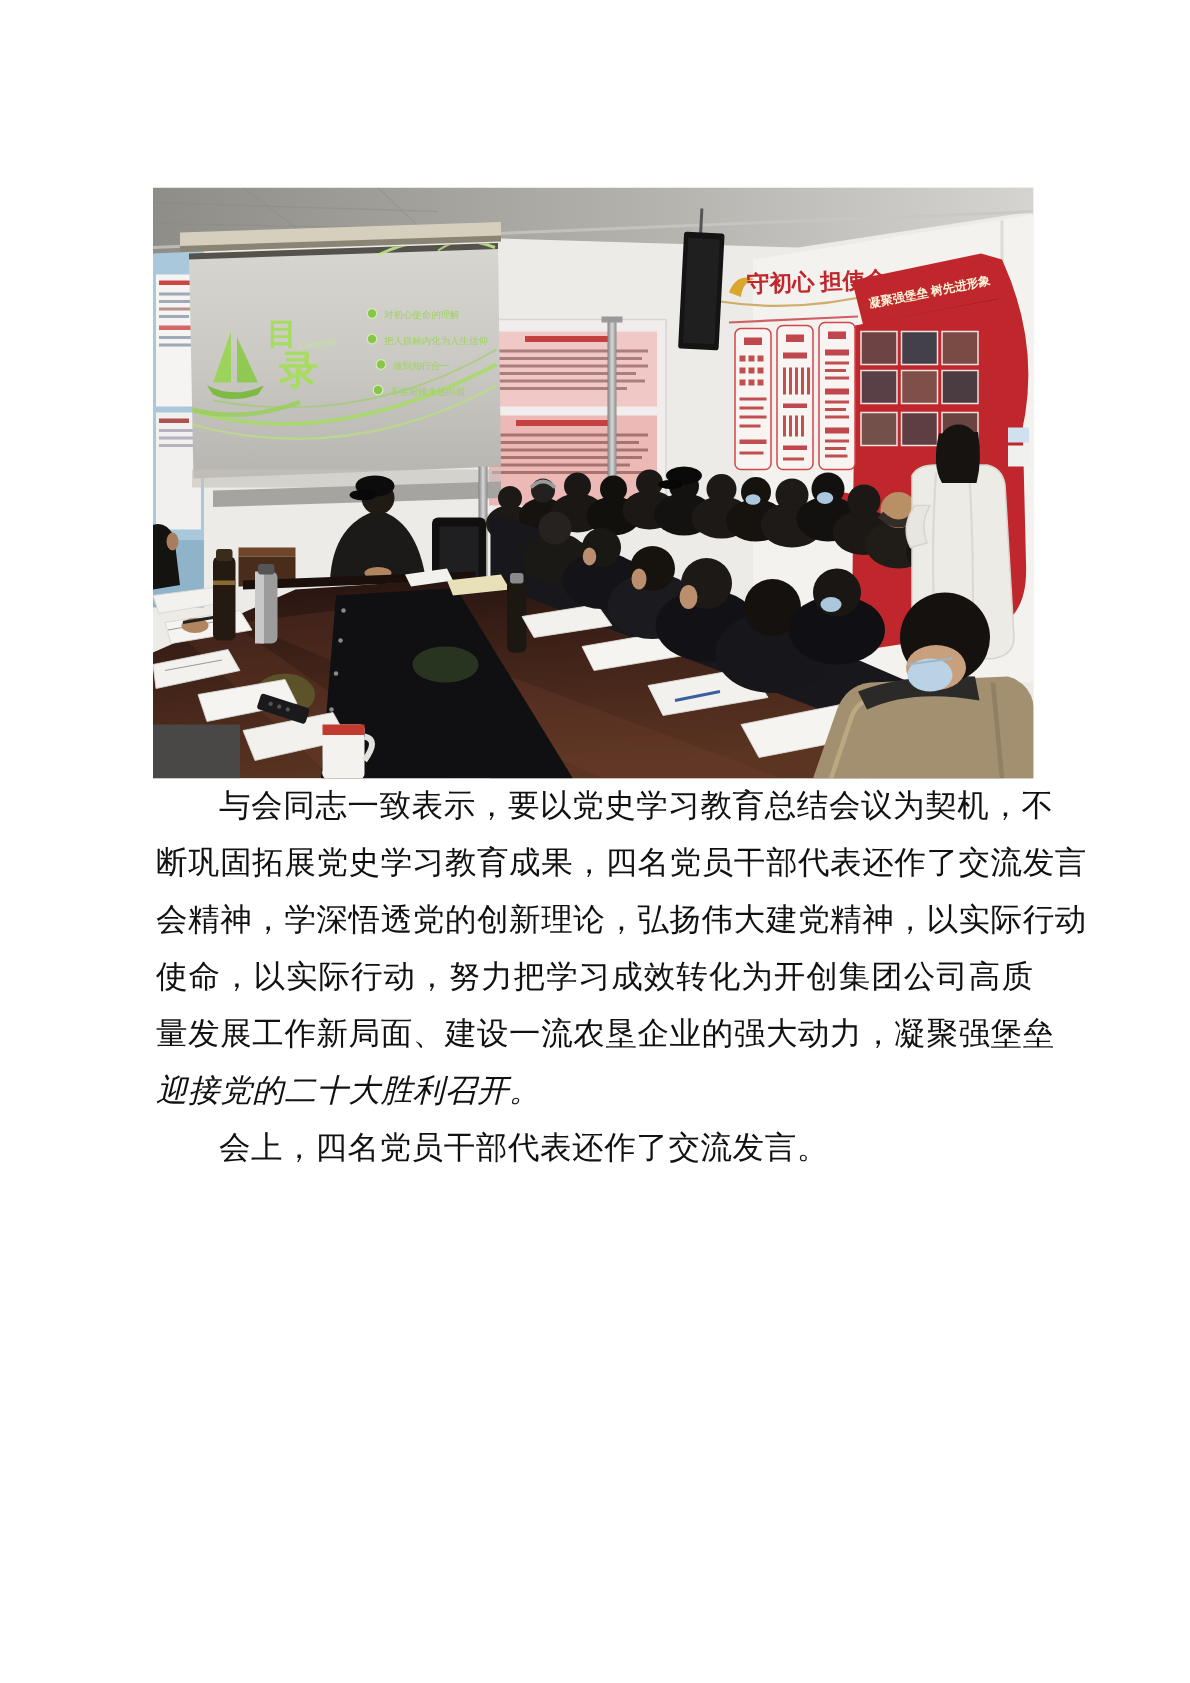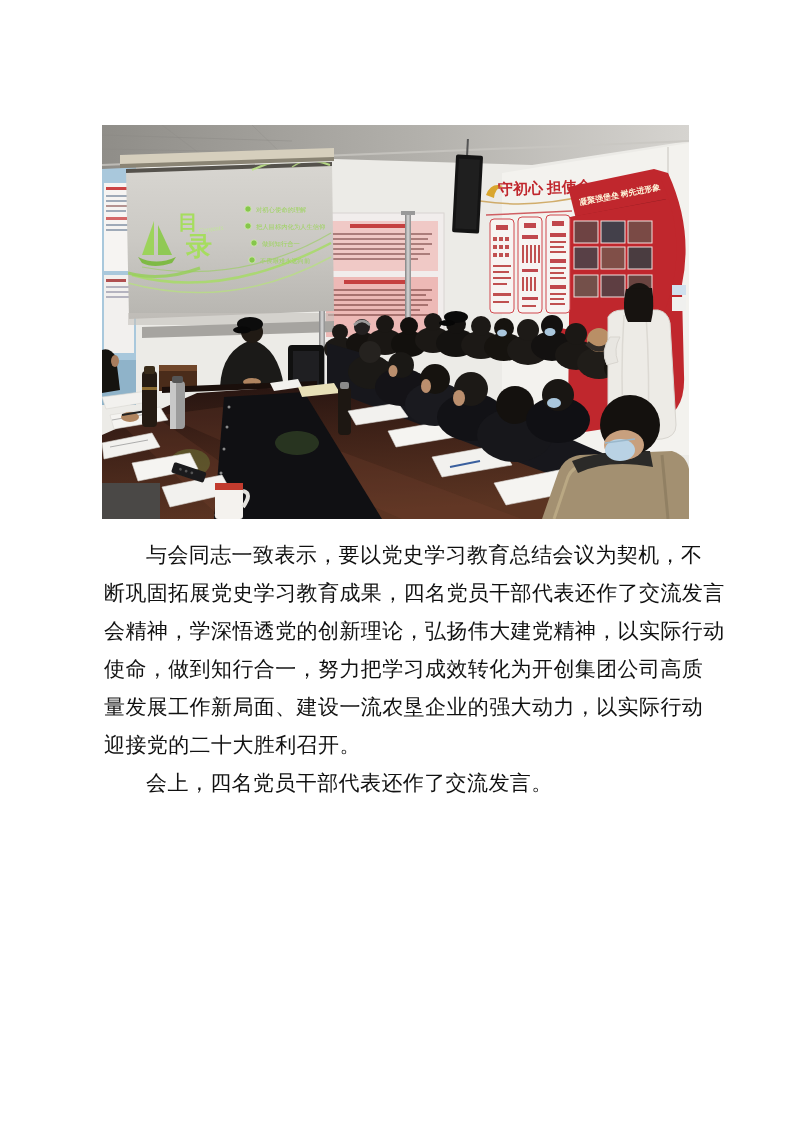--- a/index.html
+++ b/index.html
@@ -1,24 +1,24 @@
 <!DOCTYPE html>
 <html><head>
 <meta charset="utf-8">
 <style>
   html,body{margin:0;padding:0;background:#ffffff;}
   .page{position:relative;width:793px;height:1122px;background:#ffffff;overflow:hidden;
         font-family:"Liberation Serif","DejaVu Serif",serif;}
   .photo{position:absolute;left:102px;top:125px;width:587px;height:394px;overflow:hidden;background:#e9e7e3;}
   .photo svg{display:block;width:100%;height:100%;}
-  .article{position:absolute;left:104px;top:536px;width:585px;color:#111;
+  .article{position:absolute;left:104px;top:518px;width:585px;color:#111;
            font-size:21px;line-height:38px;letter-spacing:0.4px;}
   .t-line{height:38px;text-align:justify;text-align-last:justify;white-space:nowrap;}
   .t-line.first{text-indent:2em;}
-  .t-line.end{text-align:left;text-align-last:left;}
+  .t-line.end{text-align:left;text-align-last:left;font-style:italic;}
   .t-line.indent{text-indent:2em;text-align:left;text-align-last:left;}
   .slide-bullet{font-family:"DejaVu Sans","Liberation Sans",sans-serif;}
 </style>
 </head>
 <body>
 
 <div class="page">
 
   <div class="photo">
     <svg viewBox="0 0 587 394" preserveAspectRatio="none">
@@ -385,19 +385,19 @@
         <ellipse cx="518" cy="325" rx="15" ry="11" fill="#b9d2e4"></ellipse>
         <line x1="503" y1="318" x2="533" y2="314" stroke="#9ab8cc" stroke-width="1.5"></line>
       </g>
     </svg>
   </div>
 
   <div class="article">
     <div class="t-line first">与会同志一致表示，要以党史学习教育总结会议为契机，不</div>
     <div class="t-line">断巩固拓展党史学习教育成果，四名党员干部代表还作了交流发言</div>
     <div class="t-line">会精神，学深悟透党的创新理论，弘扬伟大建党精神，以实际行动</div>
-    <div class="t-line">使命，做到知行合一，努力把学习成效转化为开创集团公司高质</div>
-    <div class="t-line">量发展工作新局面、建设一流农垦企业的强大动力，以实际行动</div>
+    <div class="t-line">使命，以实际行动，努力把学习成效转化为开创集团公司高质</div>
+    <div class="t-line">量发展工作新局面、建设一流农垦企业的强大动力，凝聚强堡垒</div>
     <div class="t-line end">迎接党的二十大胜利召开。</div>
     <div class="t-line indent">会上，四名党员干部代表还作了交流发言。</div>
   </div>
 
 </div>
 
 </body></html>

